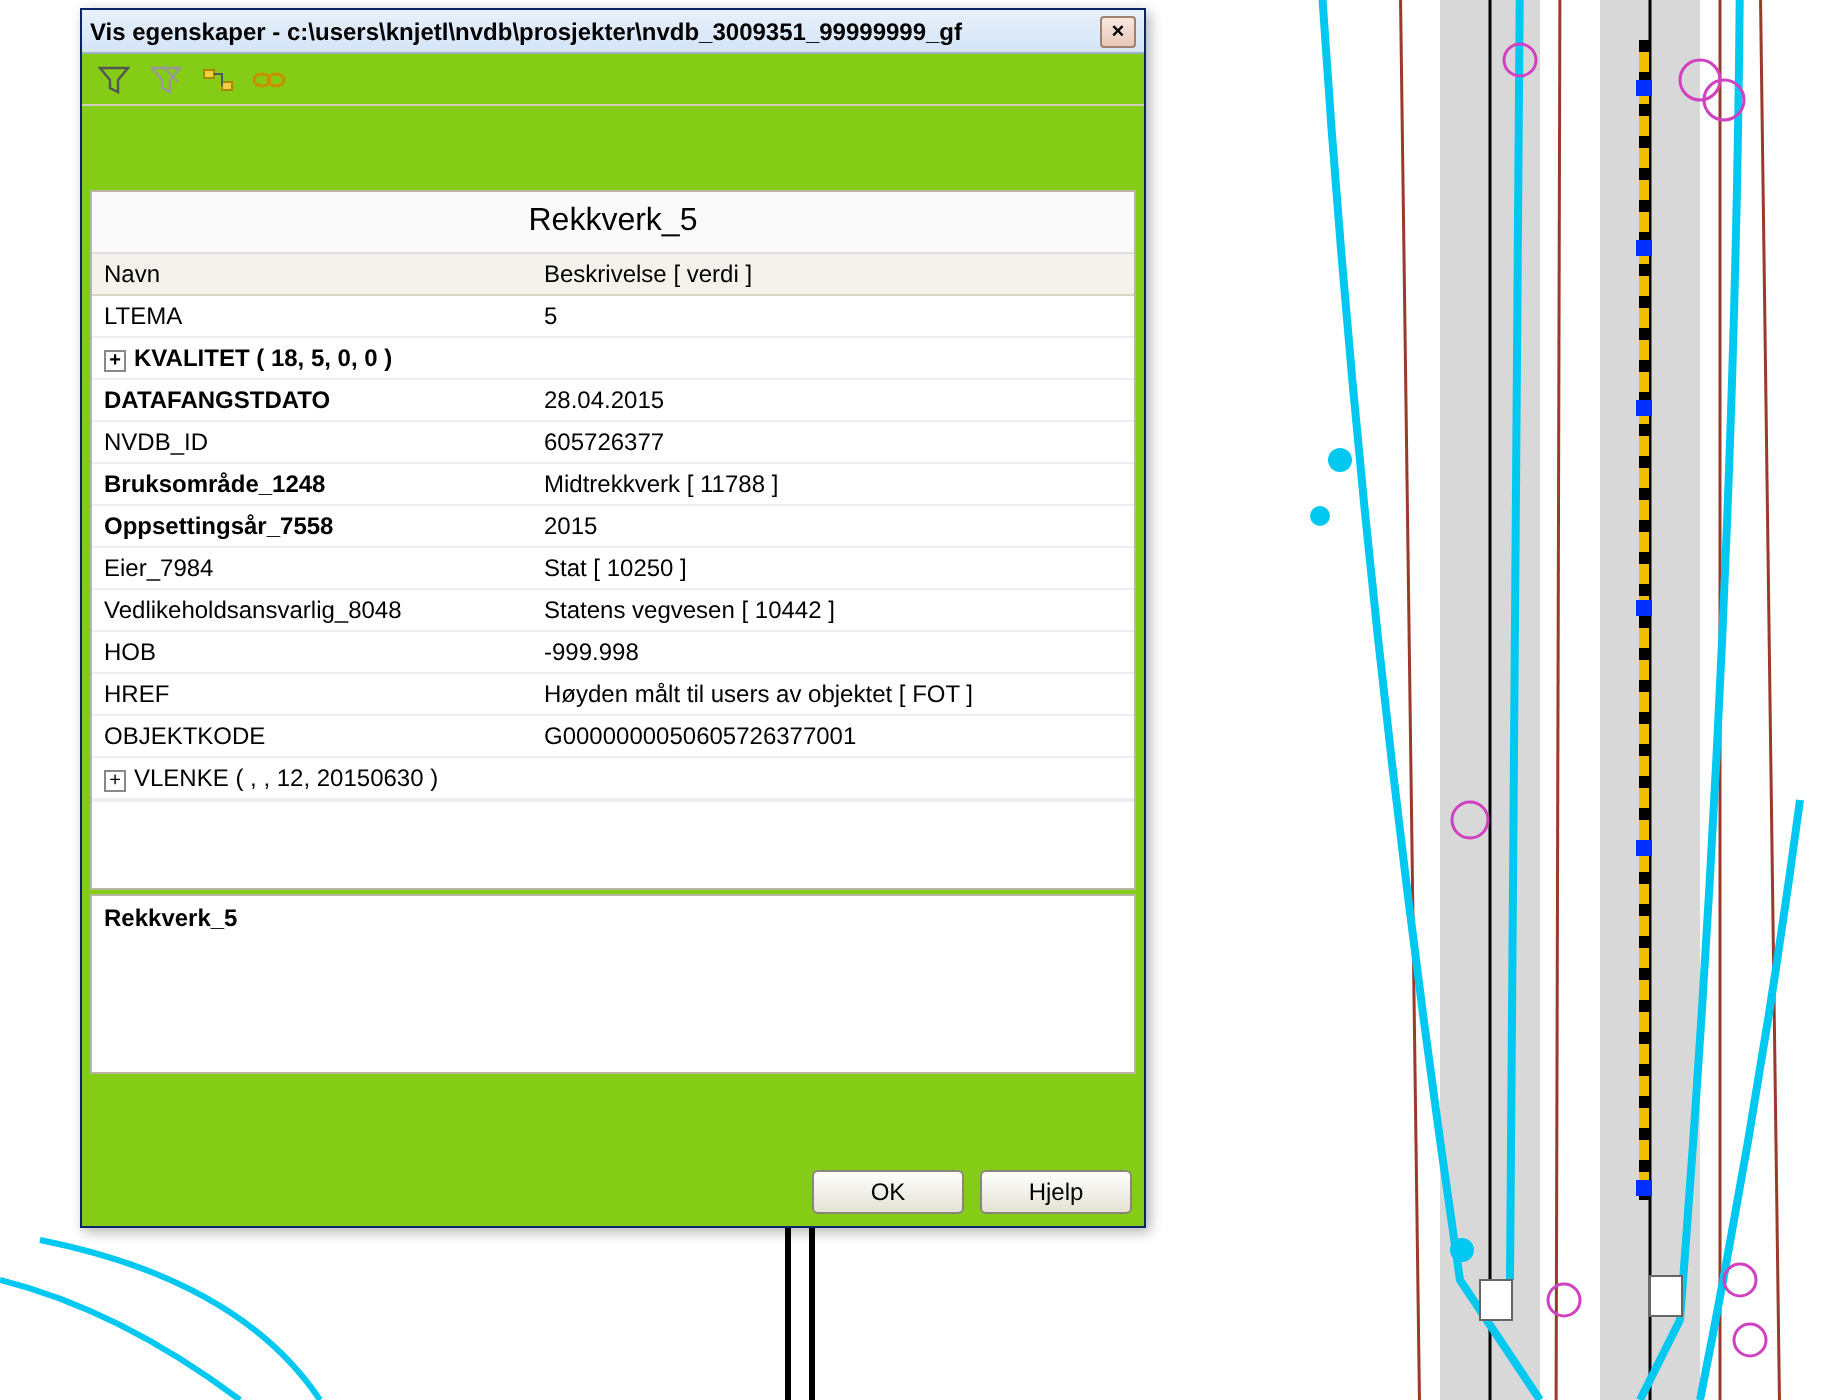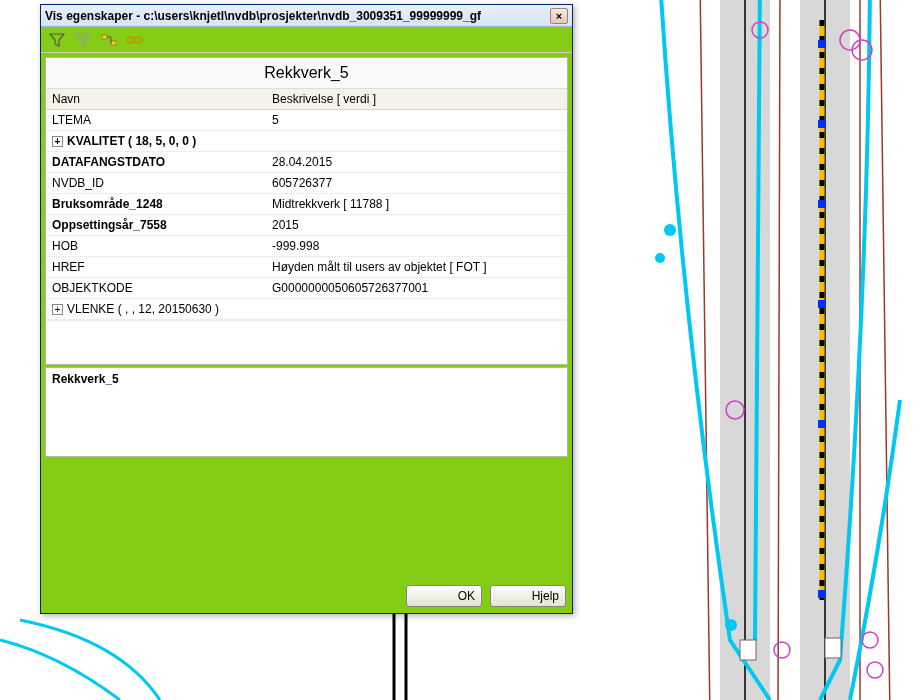--- a/index.html
+++ b/index.html
@@ -64,20 +64,21 @@
     display: flex; align-items: center; justify-content: center;
     cursor: pointer;
   }
   .content {
     flex: 1;
     padding: 4px;
     display: flex;
     flex-direction: column;
     gap: 2px;
     overflow: hidden;
+    justify-content: center;
   }
   .panel {
     background: #fff;
     border: 1px solid #b8b5a5;
   }
   .obj-title {
     text-align: center;
     font-size: 16px;
     padding: 6px 4px;
     border-bottom: 1px solid #ddd;
@@ -126,21 +127,20 @@
     padding: 6px;
   }
   .btn {
     min-width: 76px;
     height: 22px;
     background: linear-gradient(to bottom,#fefefe,#e4e2d4);
     border: 1px solid #8a867a;
     border-radius: 3px;
     font-size: 12px;
     cursor: pointer;
-    text-align: right;
   }
 </style>
 </head>
 <body>
 
 <svg class="map-bg" viewBox="0 0 913 700">
 
   <path d="M 20 620 Q 120 640 160 700 M 0 640 Q 60 655 120 700" stroke="#00c8f0" stroke-width="3" fill="none"></path>
 
   <rect x="720" y="-20" width="50" height="740" fill="#d8d8d8"></rect>
@@ -250,20 +250,28 @@
             </tr>
             <tr>
               <td class="key bold"><span>Bruksområde_1248</span></td>
               <td>Midtrekkverk [ 11788 ]</td>
             </tr>
             <tr>
               <td class="key bold"><span>Oppsettingsår_7558</span></td>
               <td>2015</td>
             </tr>
             <tr>
+              <td class="key"><span>Eier_7984</span></td>
+              <td>Stat [ 10250 ]</td>
+            </tr>
+            <tr>
+              <td class="key"><span>Vedlikeholdsansvarlig_8048</span></td>
+              <td>Statens vegvesen [ 10442 ]</td>
+            </tr>
+            <tr>
               <td class="key"><span>HOB</span></td>
               <td>-999.998</td>
             </tr>
             <tr>
               <td class="key"><span>HREF</span></td>
               <td>Høyden målt til users av objektet [ FOT ]</td>
             </tr>
             <tr>
               <td class="key"><span>OBJEKTKODE</span></td>
               <td>G0000000050605726377001</td>

